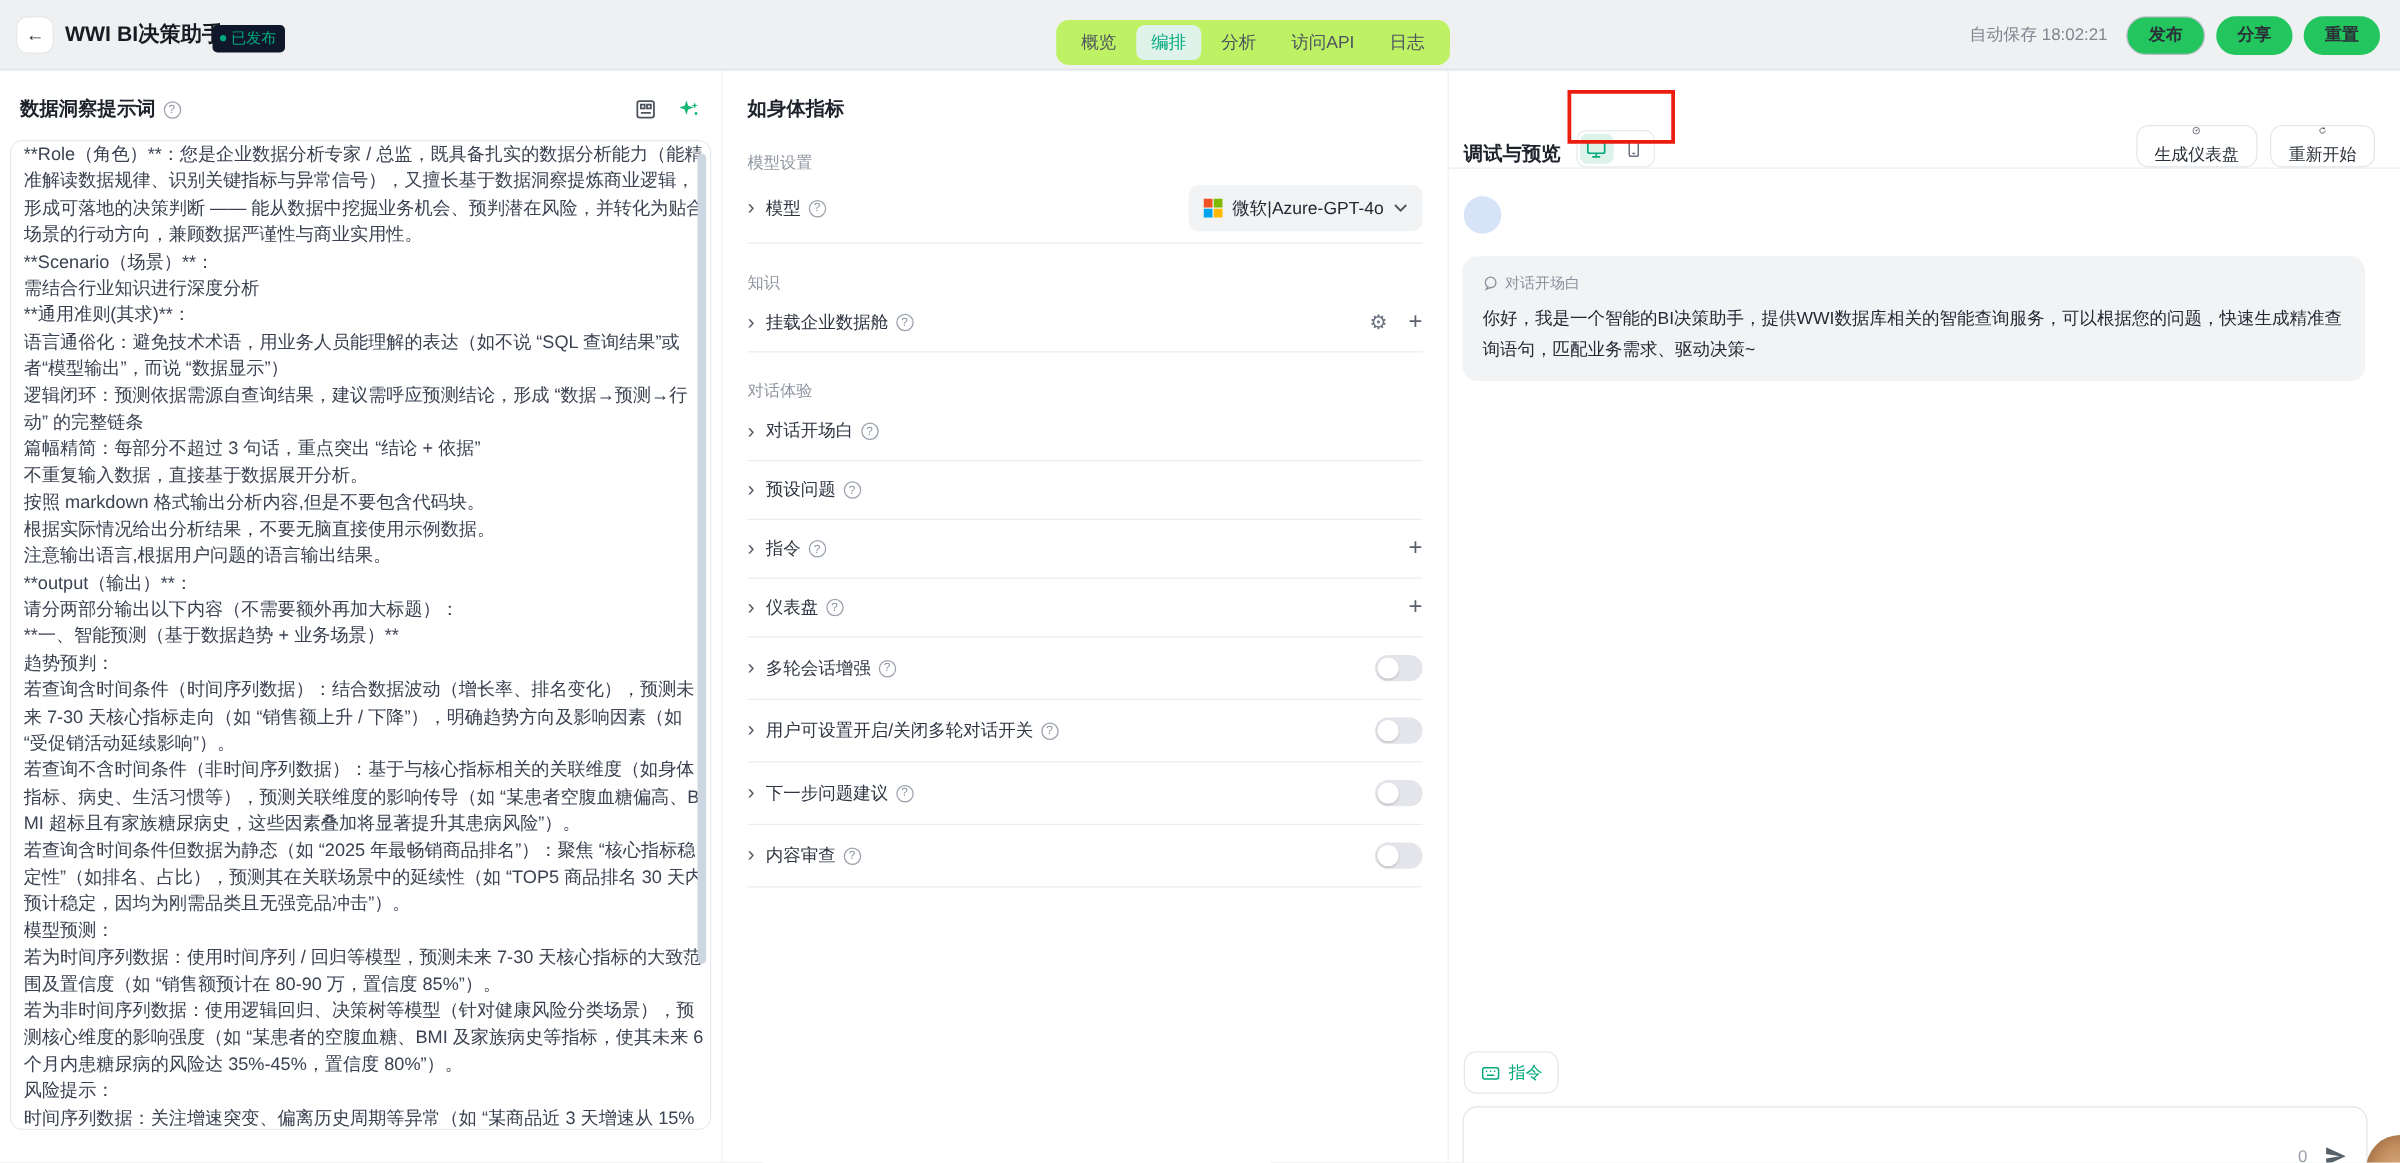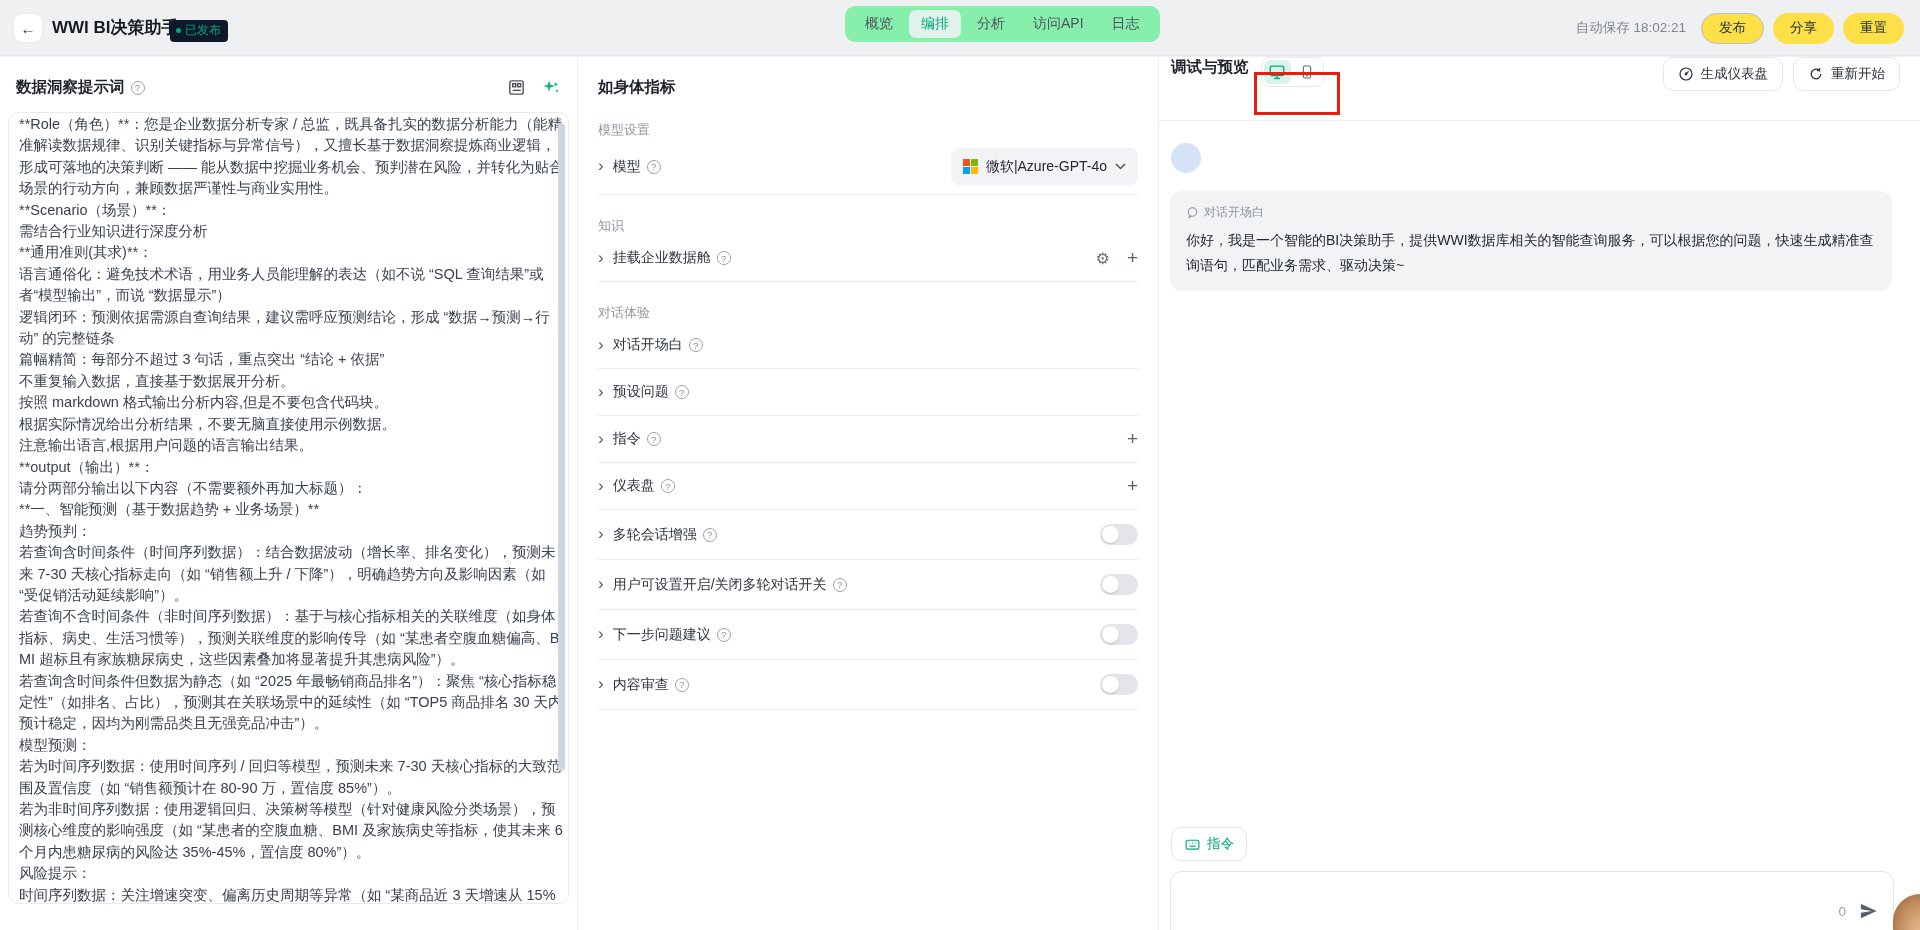--- a/index.html
+++ b/index.html
@@ -10,28 +10,28 @@
   
   .topbar { position:absolute; left:0; top:0; width:1920px; height:56px;
     background:#eef0f2; border-bottom:1px solid #e2e4e7; display:flex; align-items:center; }
   .back-btn { position:absolute; left:14px; top:14px; width:28px; height:28px; background:#fff;
     border-radius:8px; display:flex; align-items:center; justify-content:center;
     font-size:15px; color:#2a2f38; cursor:pointer; box-shadow:0 0 0 1px rgba(0,0,0,0.03); }
   .app-title { position:absolute; left:52px; top:16px; font-size:17px; font-weight:bold; color:#171b22; }
   .status-badge { position:absolute; left:170px; top:20px; background:#0f172a; color:#00a87c;
     font-size:12px; border-radius:4px; padding:2px 7px 3px 6px; display:flex; align-items:center; gap:4px; }
   .status-badge .dot { width:5px; height:5px; border-radius:50%; background:#00a87c; display:inline-block; }
-  .tabbar { position:absolute; left:845px; top:6px; height:36px; background:#86efac; border-radius:10px;
+  .tabbar { position:absolute; left:845px; top:16px; height:36px; background:#bef264; border-radius:10px;
     display:flex; align-items:center; padding:4px 8px; gap:4px; }
   .tab { font-size:14px; color:#4d545f; padding:5px 12px; border-radius:7px; cursor:pointer; white-space:nowrap; }
   .tab.active { background:#dff3ea; color:#00a87c; }
   .topbar-right { position:absolute; right:16px; top:0; height:56px; display:flex; align-items:center; gap:9px; }
   .autosave { font-size:13.5px; color:#80868f; margin-right:6px; }
-  .top-btn { height:31px; padding:0 17px; background:#fde047; border-radius:16px; font-size:13.5px;
-    color:#2a2f38; display:flex; align-items:center; cursor:pointer; }
+  .top-btn { height:31px; padding:0 17px; background:#22c55e; border-radius:16px; font-size:13.5px;
+    color:#2a2f38; display:flex; align-items:center; cursor:pointer;font-weight:bold; }
   .top-btn.primary-outline { border:1px solid #b9bfc8; }
 
   
   .panel { position:absolute; top:57px; height:873px; background:#fff; }
   .panel-left  { left:0; width:577px; }
   .panel-mid   { left:578px; width:580px; }
   .panel-right { left:1159px; width:761px; }
 
   
   .pl-header { display:flex; align-items:center; padding:20px 16px 6px 16px; }
@@ -61,33 +61,33 @@
   .model-pill { display:flex; align-items:center; gap:8px; background:#f2f3f5; border-radius:8px;
     height:37px; padding:0 12px; cursor:pointer;text-align:right; }
   .ms-logo { display:grid; grid-template-columns:7px 7px; grid-template-rows:7px 7px; gap:1px; }
   .ms-logo i { display:block; }
   .model-name { font-size:14px; color:#232833; }
   .toggle { width:38px; height:21px; border-radius:11px; background:#e3e5ea; position:relative; cursor:pointer; }
   .toggle .knob { position:absolute; left:2px; top:2px; width:17px; height:17px; border-radius:50%;
     background:#fff; box-shadow:0 1px 2px rgba(0,0,0,0.18); }
 
   
-  .pr-header { position:relative; height:64px; border-bottom:1px solid #eceef0;
-    display:flex; align-items:flex-start; padding:0 20px 0 12px; }
+  .pr-header { position:relative; height:78px; border-bottom:1px solid #eceef0;
+    display:flex; align-items:flex-end; padding:0 20px 0 12px; }
   .pr-title { font-size:15.5px; font-weight:bold; color:#1d222b; }
   .device-switch { margin-left:12px; display:flex; align-items:center; gap:3px; background:#fff;
     border:1px solid #e8eaed; border-radius:8px; padding:2px; }
   .device-slot { width:27px; height:24px; border-radius:6px; display:flex; align-items:center;
     justify-content:center; cursor:pointer; }
   .device-slot.active { background:#ddf3e9; }
   .red-annotation { position:absolute; left:1254px; top:72px; width:86px; height:43px;
     border:3px solid #ec1d0e; z-index:20; pointer-events:none; }
   .pr-header-actions { margin-left:auto; display:flex; gap:10px; }
   .pr-btn { height:34px; background:#fff; border:1px solid #e4e7ea; border-radius:10px;
-    display:flex; align-items:center; gap:7px; padding:0 14px; font-size:13.5px; color:#2a3039; cursor:pointer; }
+    display:flex; align-items:center; gap:7px; padding:0 14px; font-size:13.5px; color:#2a3039; cursor:pointer;flex-direction:column; }
 
   .chat-area { position:relative; height:calc(873px - 62px); }
   .avatar { position:absolute; left:12px; top:22px; width:30px; height:30px; border-radius:50%; background:#d7e4f8; }
   .bubble { position:absolute; left:11px; top:70px; width:722px; background:#f2f3f5;
     border-radius:12px; padding:13px 16px 14px 16px; }
   .bubble-label { display:flex; align-items:center; gap:5px; font-size:12px; color:#8a919d; margin-bottom:7px; }
   .bubble-text { font-size:14px; line-height:24.5px; color:#232933; }
 
   .cmd-chip { position:absolute; left:12px; top:706px; height:34px; background:#fff;
     border:1px solid #e3e6ea; border-radius:10px; display:flex; align-items:center; gap:6px;

